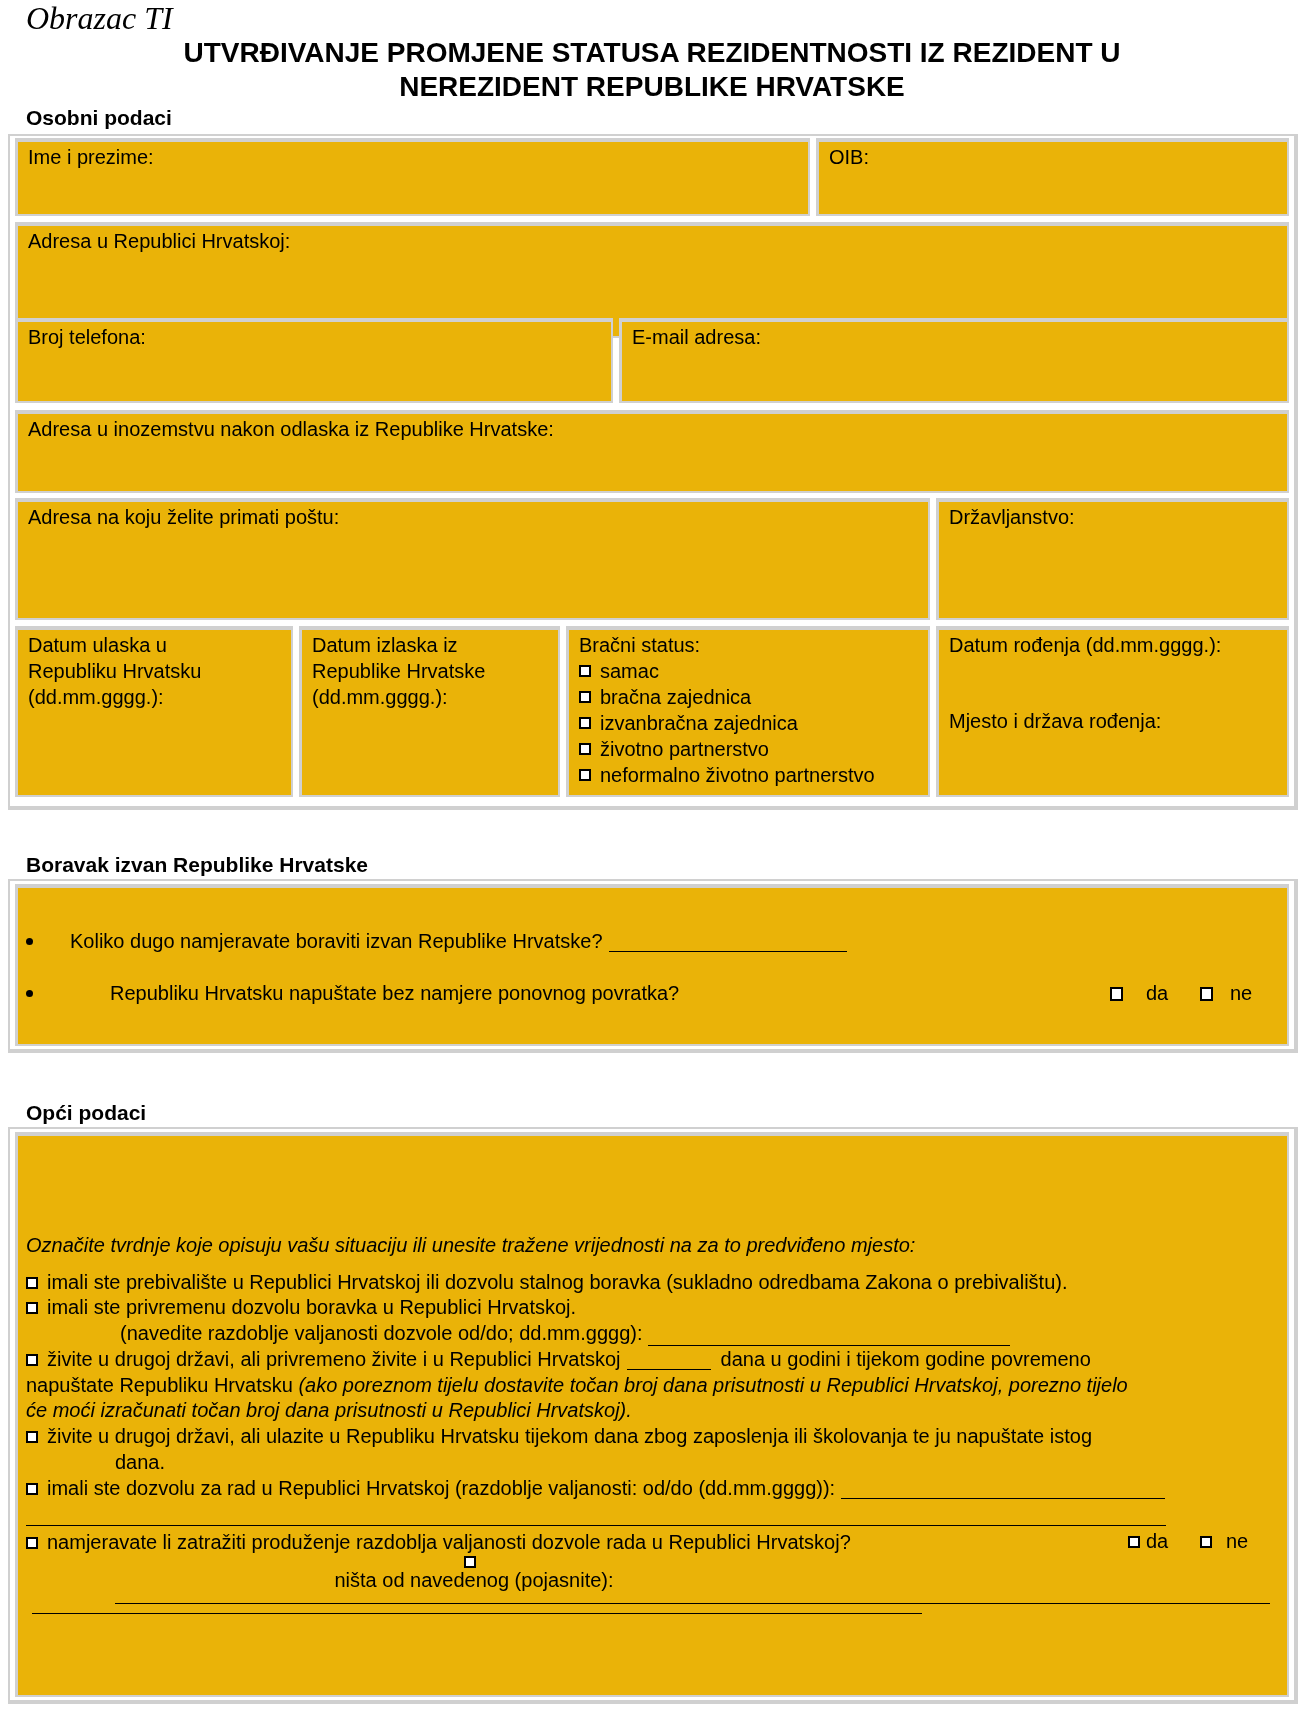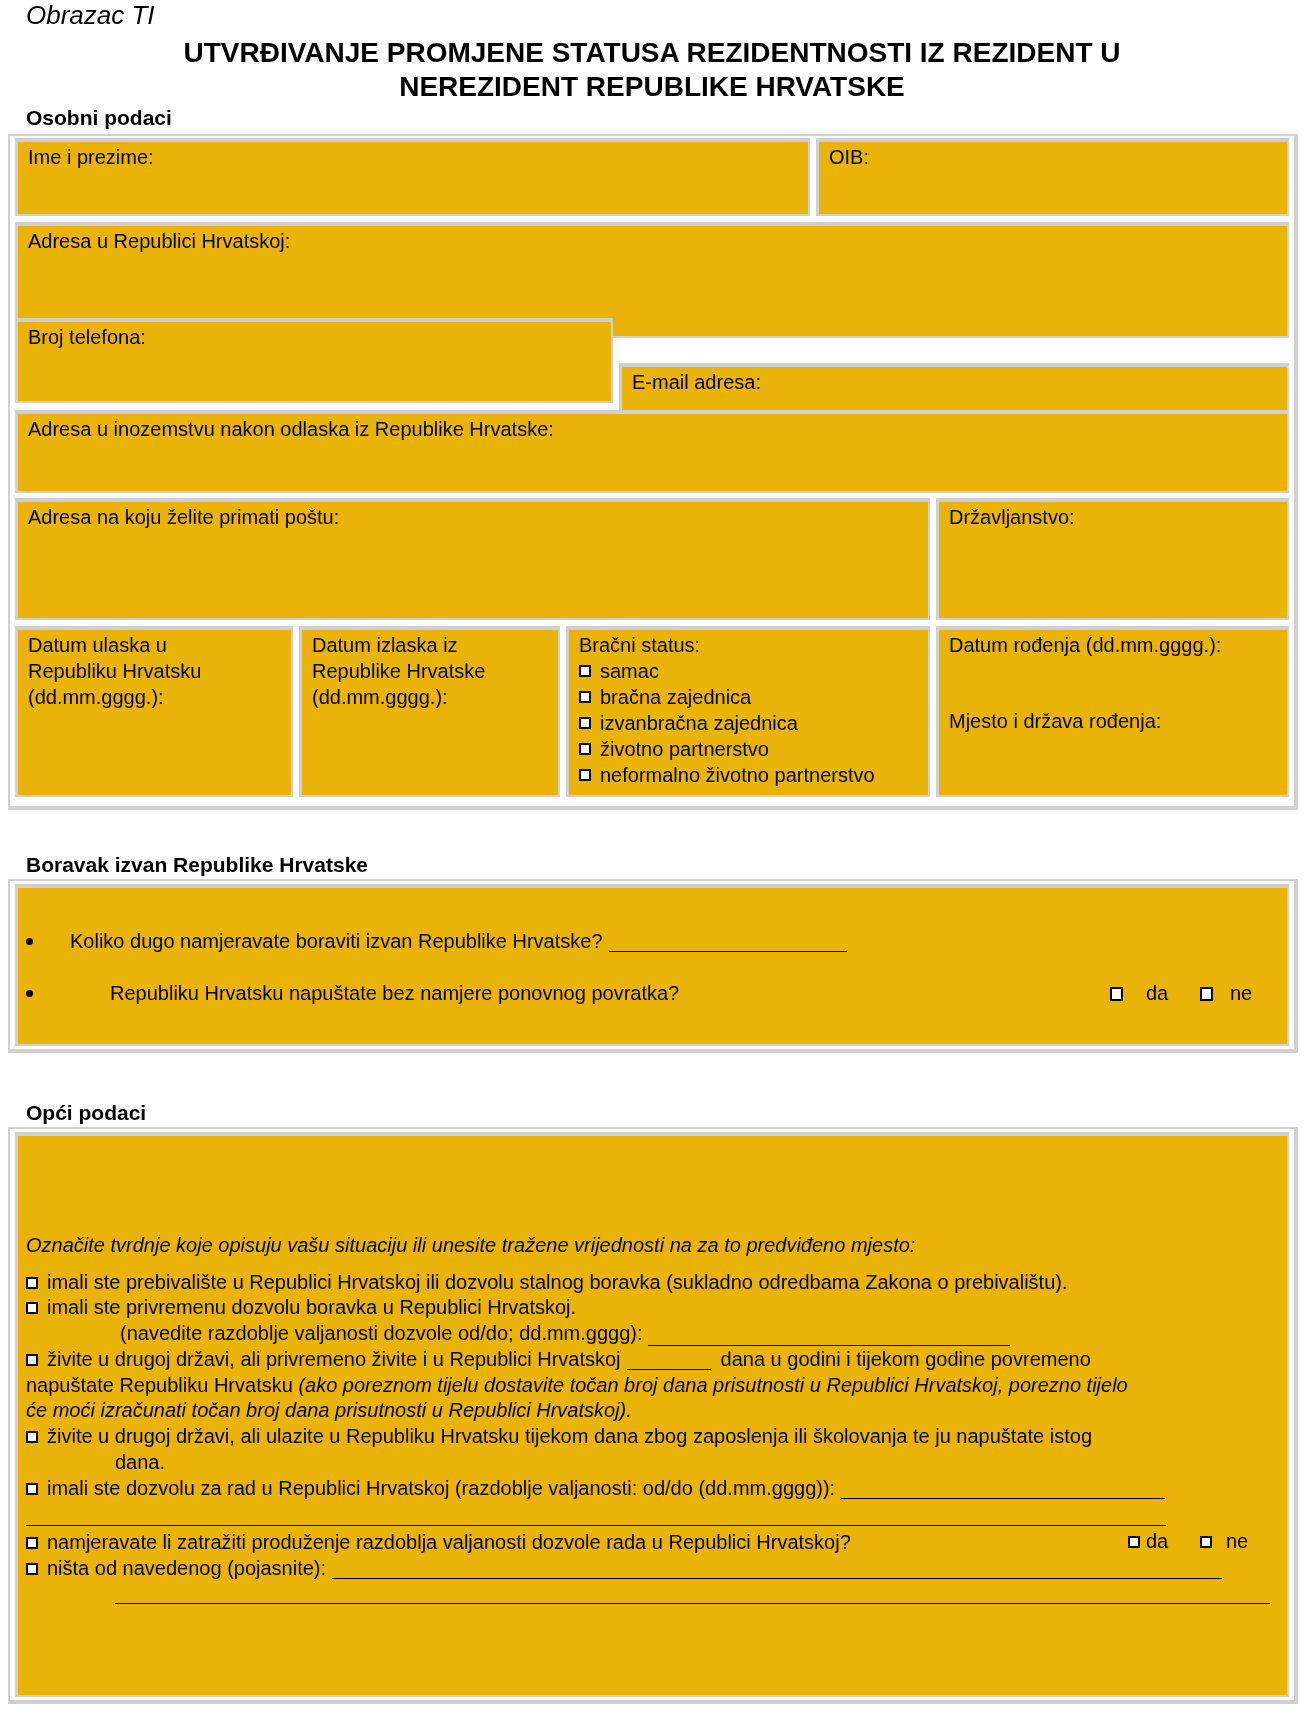--- a/index.html
+++ b/index.html
@@ -1,20 +1,20 @@
 <!DOCTYPE html>
 <html><head>
 <meta charset="utf-8">
 <style>
   html, body { margin: 0; padding: 0; background: #ffffff; }
   body { width: 1304px; height: 1726px; position: relative; overflow: hidden;
          font-family: "Liberation Sans", sans-serif; color: #000; }
   .abs { position: absolute; }
-  .form-label { position: absolute; left: 26px; top: 0; font-family: Liberation Sans, sans-serif;
-                font-style: italic; font-size: 26px; }
+  .form-label { position: absolute; left: 26px; top: 0; font-family: Liberation Serif, serif;
+                font-style: italic; font-size: 32px; }
   .title { position: absolute; left: 0; width: 1304px; text-align: center; font-weight: bold;
            font-size: 28px; line-height: 34px; letter-spacing: 0px; }
   .section-title { position: absolute; left: 26px; font-weight: bold; font-size: 21px; }
   .outer { position: absolute; border: 2px solid #d0d0d0; border-right-width: 4px; border-bottom-width: 4px;
            box-sizing: border-box; background: #fff; }
   .cell { position: absolute; box-sizing: border-box; border: 2px solid #d0d0d0;
           border-top-width: 4px; border-left-width: 3px; background: #eab308; }
   .cell-text { position: absolute; left: 10px; top: 2px; font-size: 20px; line-height: 26px; }
   .cb-line { display: flex; align-items: center; white-space: nowrap; }
   .cb { display: inline-block; width: 12px; height: 12px; border: 2px solid #000; margin-right: 9px;
@@ -44,21 +44,21 @@
   <div class="cell-text">OIB:</div>
 </div>
 
 <div class="cell" style="left:15px; top:222px; width:1274px; height:116px;">
   <div class="cell-text">Adresa u Republici Hrvatskoj:</div>
 </div>
 
 <div class="cell" style="left:15px; top:318px; width:598px; height:85px;">
   <div class="cell-text">Broj telefona:</div>
 </div>
-<div class="cell" style="left:619px; top:318px; width:670px; height:85px;margin-top:45px;">
+<div class="cell" style="left:619px; top:318px; width:670px; height:85px;">
   <div class="cell-text">E-mail adresa:</div>
 </div>
 
 <div class="cell" style="left:15px; top:410px; width:1274px; height:83px;">
   <div class="cell-text">Adresa u inozemstvu nakon odlaska iz Republike Hrvatske:</div>
 </div>
 
 <div class="cell" style="left:15px; top:498px; width:915px; height:122px;">
   <div class="cell-text">Adresa na koju želite primati poštu:</div>
 </div>
@@ -177,18 +177,18 @@
     <span>namjeravate li zatražiti produženje razdoblja valjanosti dozvole rada u Republici Hrvatskoj?</span>
 </div>
 <div class="yn" style="left:1128px; top:1530px;">
   <span class="cb" style="margin-right:6px;"></span>
     <span>da</span>
 </div>
 <div class="yn" style="left:1200px; top:1530px;">
   <span class="cb" style="margin-right:14px;"></span>
     <span>ne</span>
 </div>
-<div class="gen-text cb-line" style="top:1556px;">
+<div class="gen-text cb-line" style="top:1556px;flex-direction:column;">
   <span class="cb"></span>
     <span>ništa od navedenog (pojasnite):</span>
   <span class="blank" style="width:890px; margin-left:6px;"></span>
 </div>
 <div class="abs" style="left:115px; top:1603px; width:1155px; border-bottom:1.5px solid #000;"></div>
 
 </body></html>

